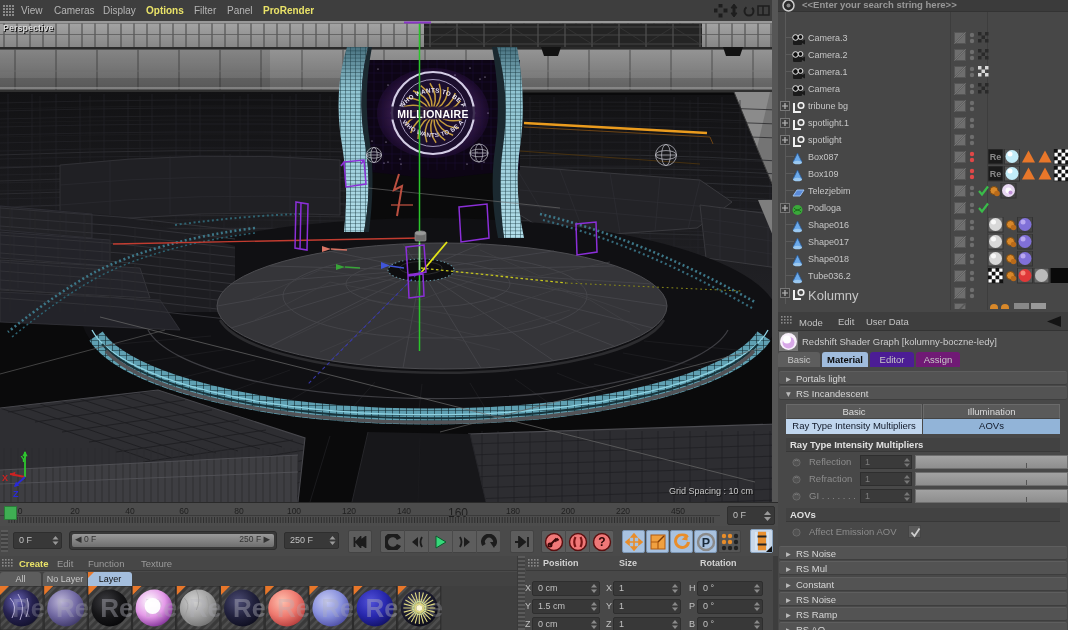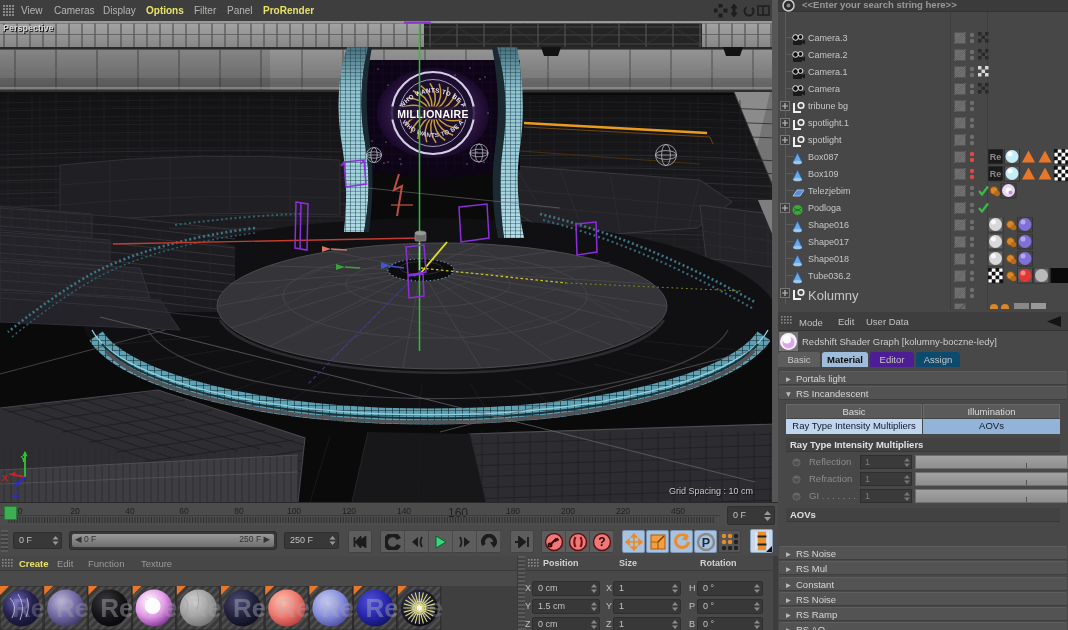--- a/index.html
+++ b/index.html
@@ -481,20 +481,26 @@
             <rect x="3" y="6" width="1.6" height="1.6"></rect>
             <rect x="6" y="6" width="1.6" height="1.6"></rect>
             <rect x="9" y="6" width="1.6" height="1.6"></rect>
           </g>
         </svg>
  <span class="abs" style="left:19px;top:2px;color:#e9e268;font-weight:bold;">Create</span>
  <span class="abs" style="left:57px;top:2px;color:#9a9a9a;">Edit</span>
  <span class="abs" style="left:88px;top:2px;color:#9a9a9a;">Function</span>
  <span class="abs" style="left:141px;top:2px;color:#9a9a9a;">Texture</span>
 </div>
+<div class="abs" style="left:0;top:16px;width:517px;height:14px;background:#424242;font-size:9px;">
+ <div class="abs" style="left:0;top:0;width:41px;height:14px;background:#5d5d5d;border-radius:3px 3px 0 0;text-align:center;color:#c8c8c8;line-height:14px;">All</div>
+ <div class="abs" style="left:43px;top:0;width:44px;height:14px;background:#5d5d5d;border-radius:3px 3px 0 0;text-align:center;color:#c8c8c8;line-height:14px;">No Layer</div>
+ <div class="abs" style="left:88px;top:0;width:44px;height:14px;background:#a4bedd;border-radius:3px 3px 0 0;text-align:center;color:#111;line-height:14px;">Layer</div>
+ <div class="abs" style="left:88px;top:0;width:0;height:0;border-top:6px solid #e8772a;border-right:6px solid transparent;"></div>
+</div>
 <div class="abs" style="left:0;top:30px;width:517px;height:44px;background:#3f3f3f;"></div>
       <svg class="abs" style="left:0;top:30px" width="517" height="44">
         <defs>
 <pattern id="diag" width="8" height="8" patternUnits="userSpaceOnUse">
   <rect width="8" height="8" fill="#3a3a3a"></rect>
   <path d="M-2 2 L2 -2 M-2 10 L10 -2 M6 10 L10 6" stroke="#4d4d4d" stroke-width="2.6"></path>
 </pattern>
 </defs>
         <radialGradient id="m1" cx="38%" cy="32%" r="75%">
           <stop offset="0%" stop-color="#6a66b8"></stop>
@@ -1164,21 +1170,21 @@
             <circle cx="9.5" cy="9.5" r="8.5" fill="#f8f0fa"></circle>
             <circle cx="9.5" cy="10.5" r="6" fill="#d8a8e8"></circle>
             <circle cx="8" cy="7.5" r="4" fill="#ffffff"></circle>
           </svg>
  <span class="abs" style="left:24px;top:4px;color:#cccccc;">Redshift Shader Graph [kolumny-boczne-ledy]</span>
 </div>
 <div class="abs" style="left:0;top:40px;width:290px;height:15px;">
  <div class="abs" style="left:0;top:0;width:42px;height:15px;background:#5d5d5d;border-radius:3px 3px 0 0;text-align:center;line-height:15px;color:#c8c8c8;">Basic</div>
  <div class="abs" style="left:44px;top:0;width:46px;height:15px;background:#a0bcdd;border-radius:3px 3px 0 0;text-align:center;line-height:15px;color:#0a0a0a;font-weight:bold;">Material</div>
  <div class="abs" style="left:92px;top:0;width:44px;height:15px;background:#4c1d95;border-radius:3px 3px 0 0;text-align:center;line-height:15px;color:#c8c8c8;">Editor</div>
- <div class="abs" style="left:138px;top:0;width:44px;height:15px;background:#0c4a6e;border-radius:3px 3px 0 0;text-align:center;line-height:15px;color:#c8c8c8;">Assign</div>
+ <div class="abs" style="left:138px;top:0;width:44px;height:15px;background:#701a75;border-radius:3px 3px 0 0;text-align:center;line-height:15px;color:#c8c8c8;">Assign</div>
 </div>
 <div class="abs" style="left:1px;top:59px;width:288px;height:14px;background:#535353;border-top:1px solid #5e5e5e;border-bottom:1px solid #3e3e3e;border-radius:2px;color:#d6d6d6;">
           <span class="abs" style="left:7px;top:0.5px;color:#bbb;">▸</span>
           <span class="abs" style="left:17px;top:1px;">Portals light</span>
         </div>
 <div class="abs" style="left:1px;top:74px;width:288px;height:14px;background:#535353;border-top:1px solid #5e5e5e;border-bottom:1px solid #3e3e3e;border-radius:2px;color:#d6d6d6;">
           <span class="abs" style="left:7px;top:0.5px;color:#bbb;">▾</span>
           <span class="abs" style="left:17px;top:1px;">RS Incandescent</span>
         </div>
 <div class="abs" style="left:8px;top:92px;width:274px;height:15px;">
@@ -1239,20 +1245,29 @@
               <path d="M3 9 L6 5.5 H0 Z" fill="#777"></path>
             </svg>
           </div>
  <div class="abs" style="left:129px;top:1px;width:153px;height:14px;background:linear-gradient(#a2a2a2,#8e8e8e);border:1px solid #6e6e6e;">
             <div class="abs" style="left:73%;bottom:0;width:1px;height:5px;background:#555;"></div>
           </div>
 </div>
 <div class="abs" style="left:8px;top:196px;width:274px;height:14px;background:#424242;border-bottom:1px solid #383838;color:#e0e0e0;font-weight:bold;">
           <span class="abs" style="left:4px;top:1px;">AOVs</span>
         </div>
+<div class="abs" style="left:8px;top:212px;width:274px;height:17px;">
+ <svg class="abs" style="left:6px;top:4px" width="9" height="9">
+            <circle cx="4.5" cy="4.5" r="3.6" fill="#525252" stroke="#6a6a6a"></circle>
+          </svg>
+ <span class="abs" style="left:23px;top:2px;color:#8c8c8c;">Affect Emission AOV</span>
+ <div class="abs" style="left:122px;top:1px;width:13px;height:13px;background:#5a5a5a;border:1px solid #444;"><svg width="13" height="13">
+              <path d="M2.5 6.5 L5.5 10 L10.5 2.5" stroke="#cfcfcf" stroke-width="1.8" fill="none"></path>
+            </svg></div>
+</div>
 <div class="abs" style="left:1px;top:234px;width:288px;height:14px;background:#535353;border-top:1px solid #5e5e5e;border-bottom:1px solid #3e3e3e;border-radius:2px;color:#d6d6d6;">
           <span class="abs" style="left:7px;top:0.5px;color:#bbb;">▸</span>
           <span class="abs" style="left:17px;top:1px;">RS Noise</span>
         </div>
 <div class="abs" style="left:1px;top:249px;width:288px;height:14px;background:#535353;border-top:1px solid #5e5e5e;border-bottom:1px solid #3e3e3e;border-radius:2px;color:#d6d6d6;">
           <span class="abs" style="left:7px;top:0.5px;color:#bbb;">▸</span>
           <span class="abs" style="left:17px;top:1px;">RS Mul</span>
         </div>
 <div class="abs" style="left:1px;top:265px;width:288px;height:14px;background:#535353;border-top:1px solid #5e5e5e;border-bottom:1px solid #3e3e3e;border-radius:2px;color:#d6d6d6;">
           <span class="abs" style="left:7px;top:0.5px;color:#bbb;">▸</span>

